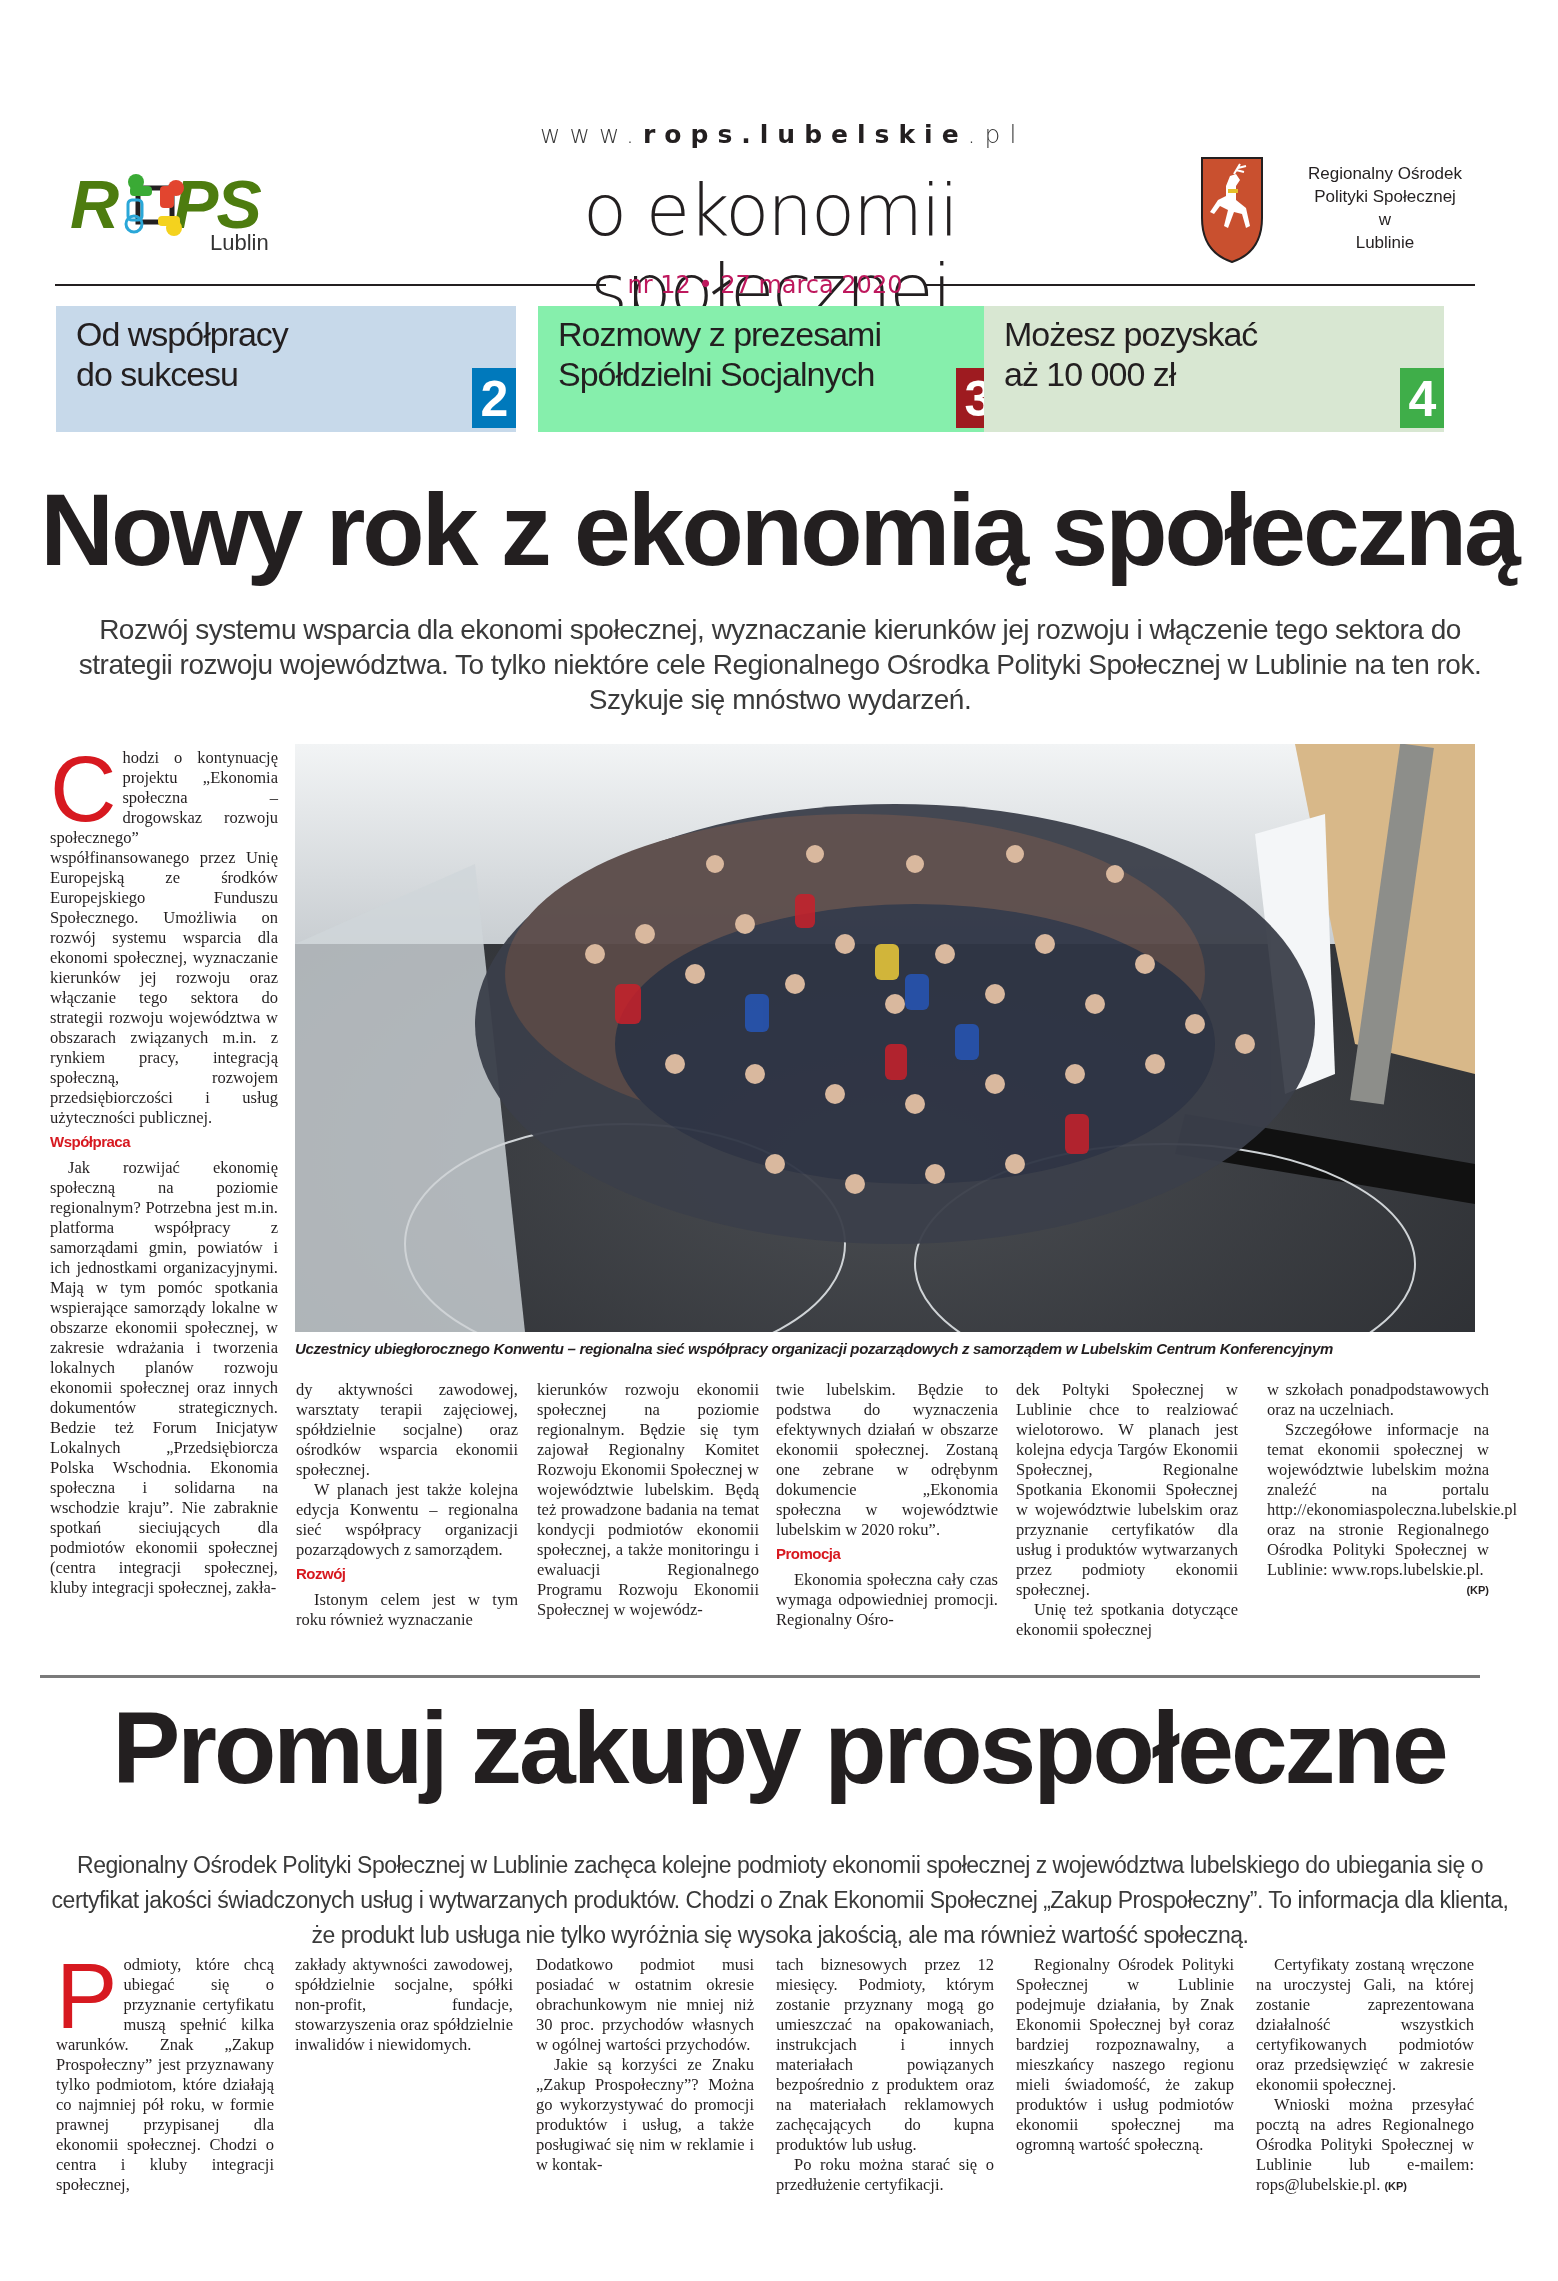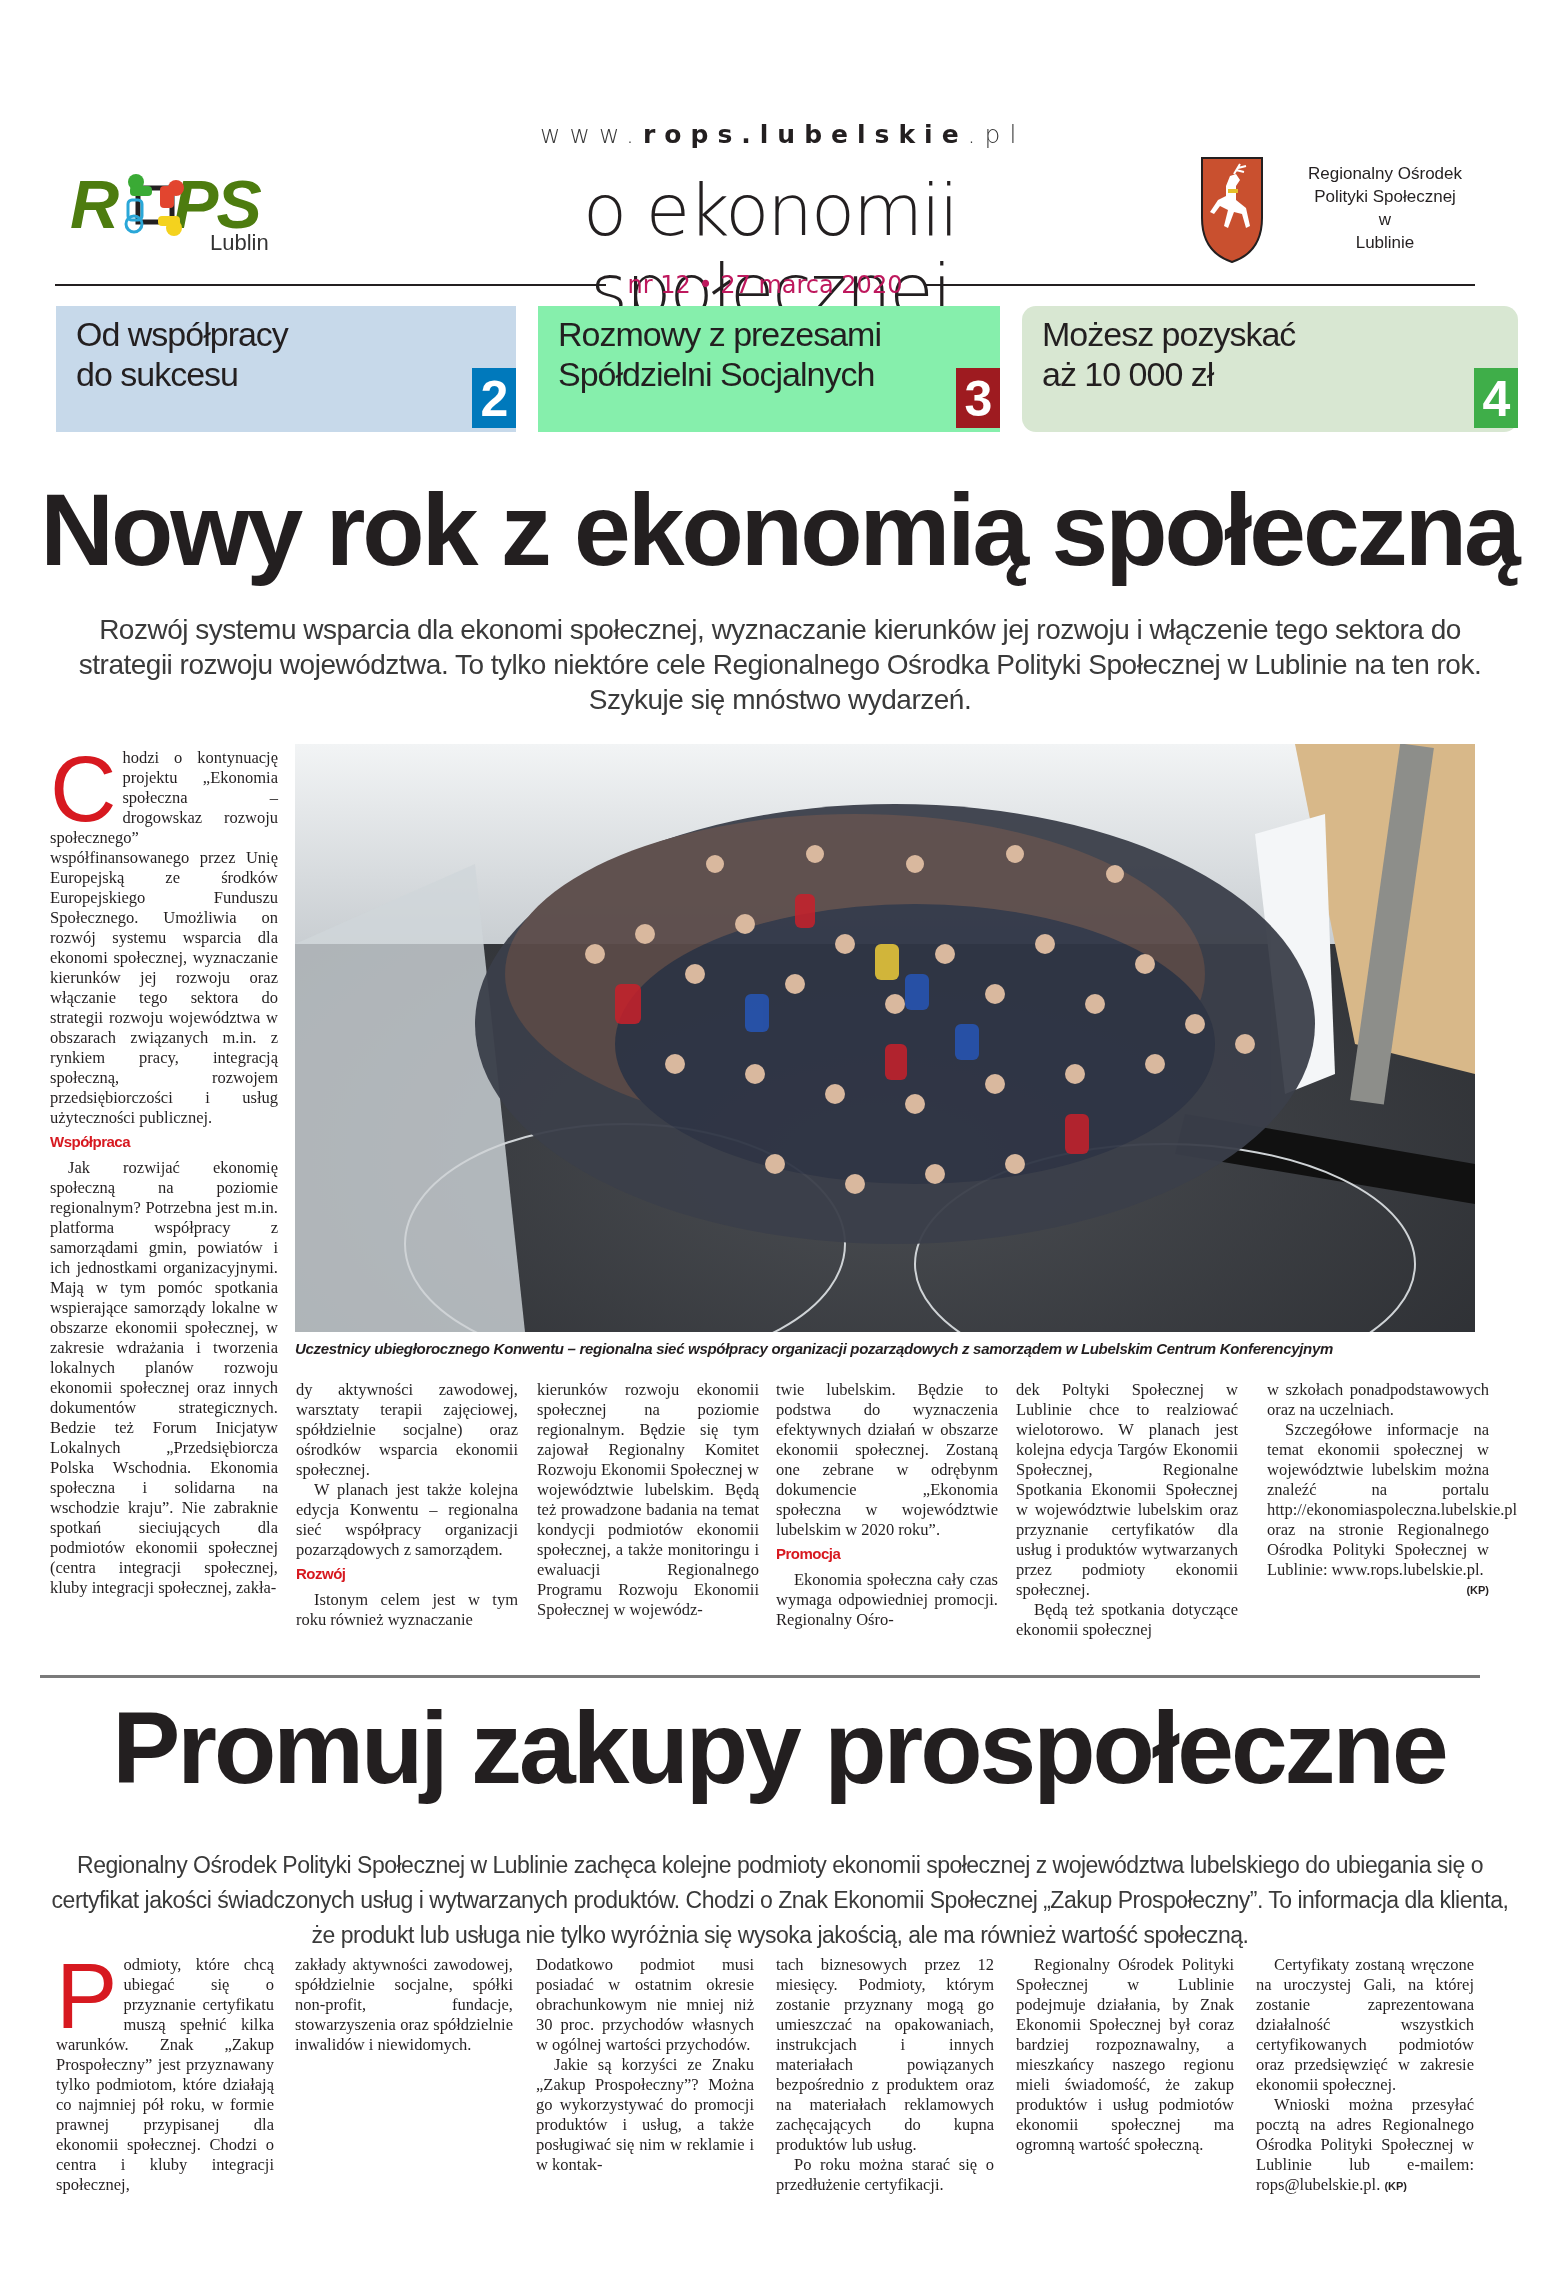--- a/index.html
+++ b/index.html
@@ -21,21 +21,21 @@
   .issue-row .line { flex: 1; height: 2px; background: #231f20; }
   .issue-row .issue { padding: 0 22px; font-family: "DejaVu Sans", sans-serif; font-size: 24px; color: #be185d; }
   .coat { left: 1200px; top: 156px; width: 64px; height: 108px; }
   .org-name { left: 1290px; top: 162px; width: 190px; text-align: center; font-size: 17px; line-height: 23px; color: #231f20; }
 
   
   .teaser { top: 306px; height: 126px; padding: 8px 20px; font-family: "Liberation Sans", sans-serif; font-size: 34px; line-height: 40px; letter-spacing: -1px; color: #231f20; }
   .teaser .num { position: absolute; right: 0; bottom: 4px; width: 44px; height: 60px; color: #fff; font-weight: 900; font-size: 50px; text-align: center; line-height: 62px; }
   .t1 { left: 56px; width: 460px; background: #c7d9ea; }
   .t2 { left: 538px; width: 462px; background: #86efac; }
-  .t3 { left: 1022px; width: 496px; background: #d8e7d2; border-radius: 14px; }
+  .t3 { left: 984px; width: 460px; background: #d8e7d2; }
 
   
   .headline { left: 40px; width: 1478px; text-align: center; color: #231f20; letter-spacing: -3px; font-family: "Liberation Sans", sans-serif; }
   .headline .light { font-weight: 700; }
   .headline .bold { font-weight: 700; }
   .h1 { top: 470px; font-size: 102px; line-height: 120px; }
   .h2 { top: 1688px; font-size: 102px; line-height: 120px; }
   .lead { left: 70px; width: 1420px; text-align: center; color: #3a3a3a; font-family: "Liberation Sans", sans-serif; letter-spacing: -0.5px; }
   .lead1 { top: 612px; font-size: 28px; line-height: 35px; }
   .lead2 { top: 1848px; font-size: 23px; line-height: 35px; left: 40px; width: 1480px; }
@@ -214,21 +214,21 @@
 </div>
 
 <div class="abs col" style="left:776px; top:1380px; width:222px;">
   <p class="first">twie lubelskim. Będzie to podstwa do wyznaczenia efektywnych działań w obszarze ekonomii społecznej. Zostaną one zebrane w odrębynm dokumencie „Ekonomia społeczna w województwie lubelskim w 2020 roku”.</p>
   <div class="sub">Promocja</div>
   <p>Ekonomia społeczna cały czas wymaga odpowiedniej promocji. Regionalny Ośro-</p>
 </div>
 
 <div class="abs col" style="left:1016px; top:1380px; width:222px;">
   <p class="first">dek Poltyki Społecznej w Lublinie chce to realziować wielotorowo. W planach jest kolejna edycja Targów Ekonomii Społecznej, Regionalne Spotkania Ekonomii Społecznej w województwie lubelskim oraz przyznanie certyfikatów dla usług i produktów wytwarzanych przez podmioty ekonomii społecznej.</p>
-  <p>Będą też spotkania dotyczące ekonomii społecznej</p>
+  <p>Unię też spotkania dotyczące ekonomii społecznej</p>
 </div>
 
 <div class="abs col" style="left:1255px; top:1380px; width:222px;margin-left:12px;">
   <p class="first">w szkołach ponadpodstawowych oraz na uczelniach.</p>
   <p>Szczegółowe informacje na temat ekonomii społecznej w województwie lubelskim można znaleźć na portalu http://ekonomiaspoleczna.lubelskie.pl oraz na stronie Regionalnego Ośrodka Polityki Społecznej w Lublinie: www.rops.lubelskie.pl.</p>
   <div class="sig">(KP)</div>
 </div>
 
 <div class="abs rule" style="top:1675px;"></div>
 

